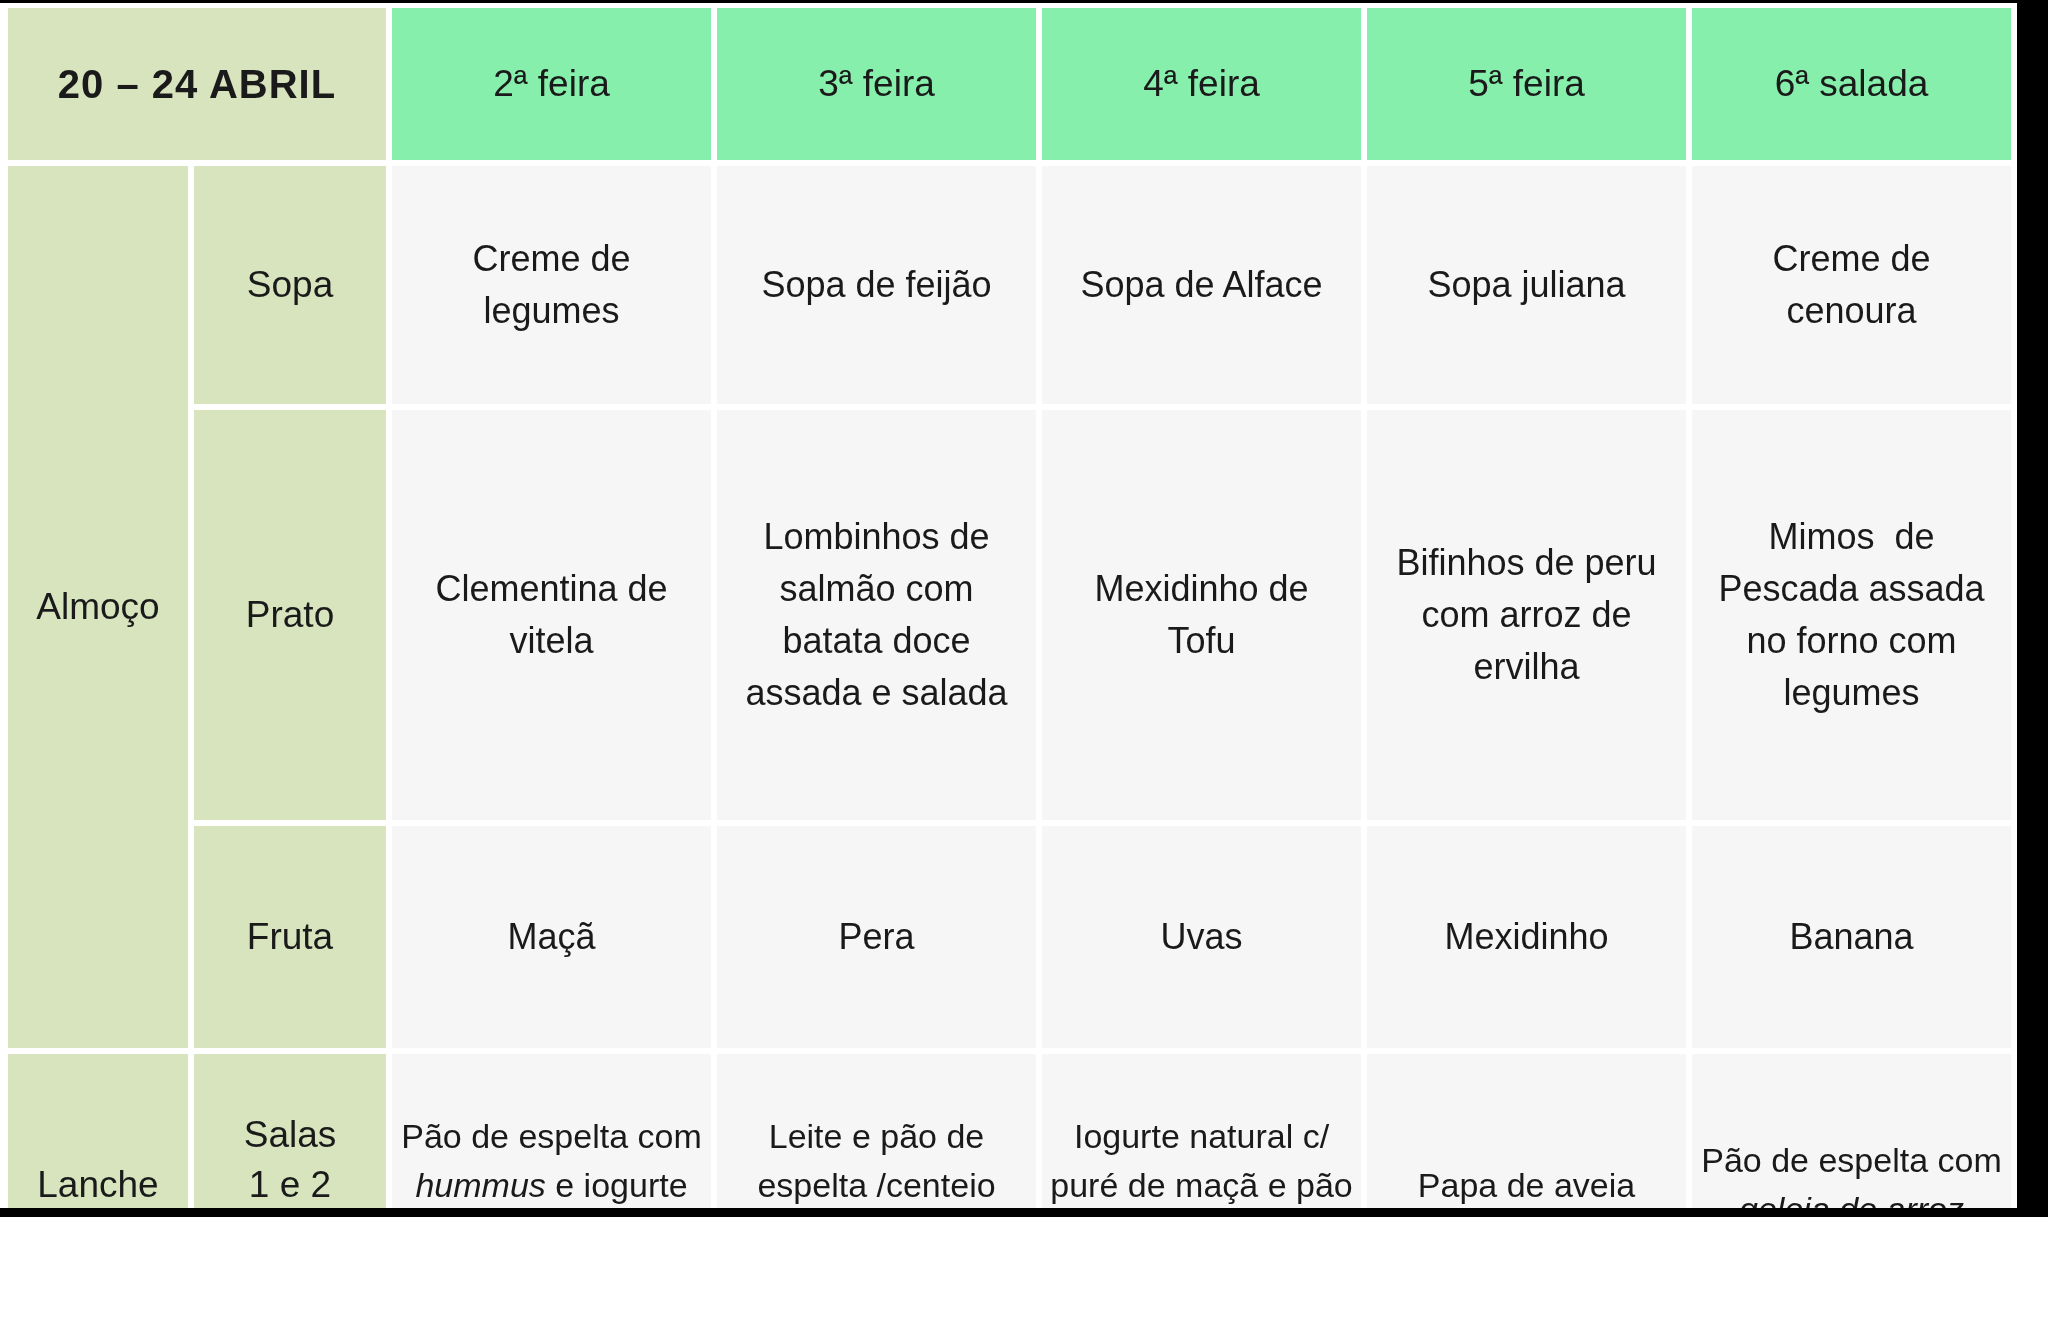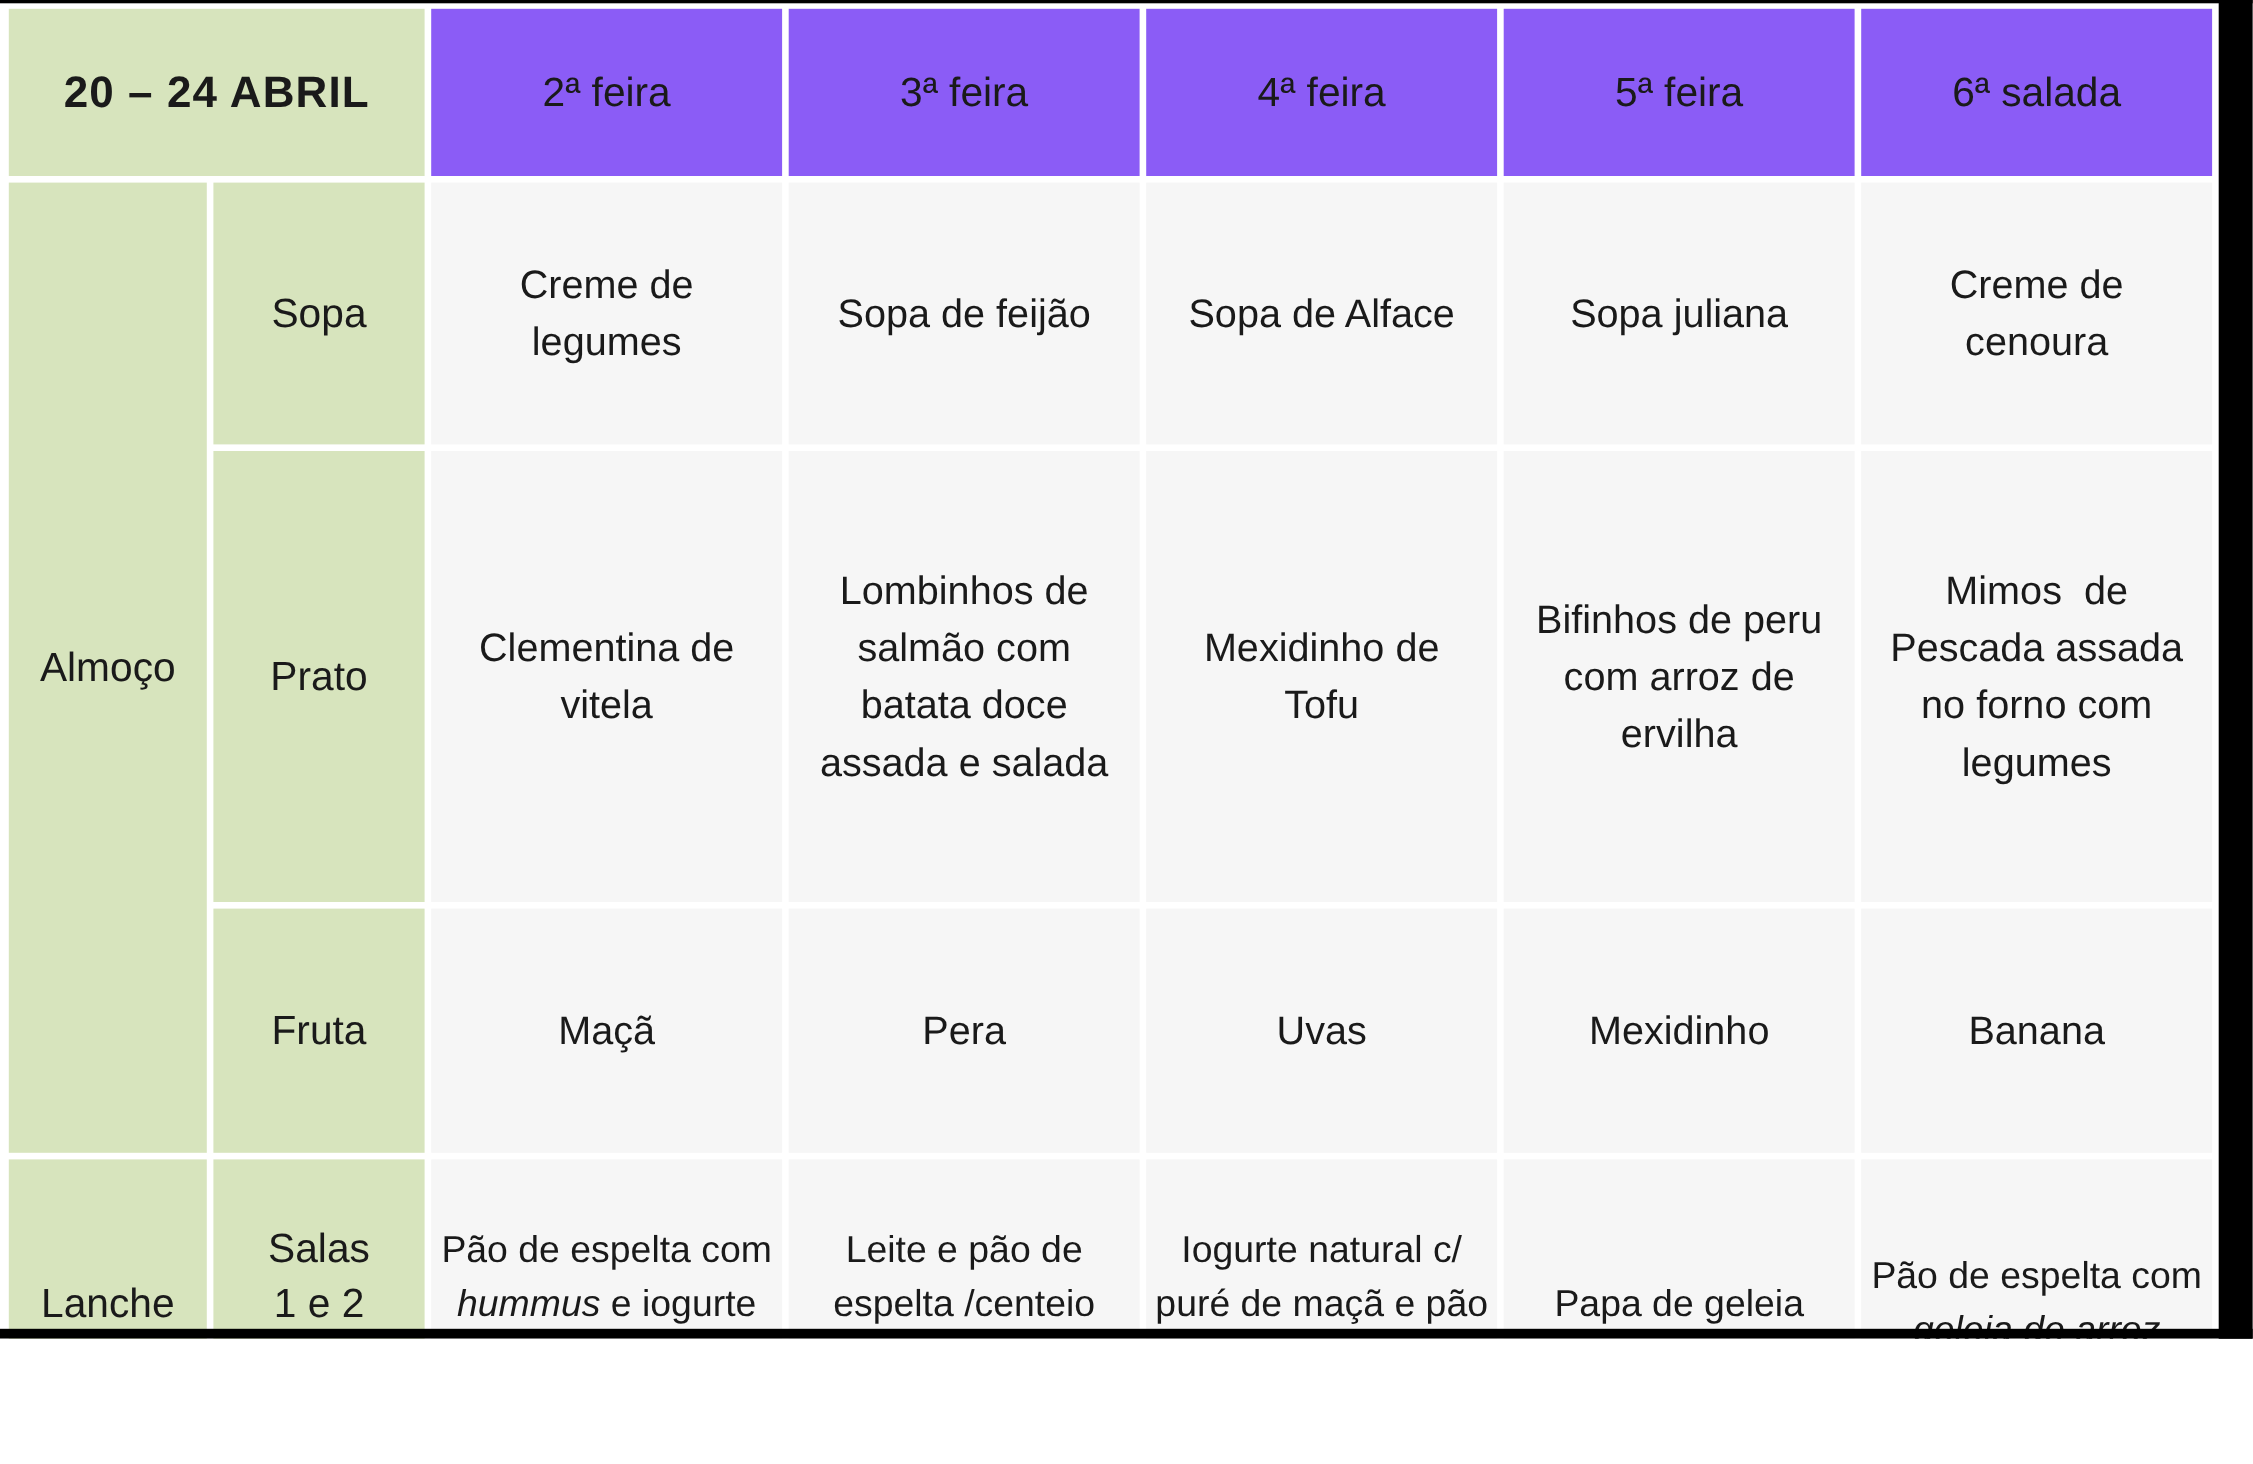--- a/index.html
+++ b/index.html
@@ -35,21 +35,21 @@
   tr.r-fruta  { height: 222px; }
   tr.r-lanche { height: 262px; }
 
   td.cell {
     vertical-align: middle;
     text-align: center;
     white-space: pre;
     padding: 0;
   }
   td.week  { background: #d7e4bd; font-size: 40px; font-weight: bold; letter-spacing: 1px; }
-  td.day   { background: #8b5cf6; font-size: 37px; }
+  td.day   { background: #86efac; font-size: 37px; }
   td.label { background: #d7e4bd; font-size: 37px; line-height: 50px; margin-top: 44px; }
   td.body  { background: #f6f6f6; font-size: 36px; line-height: 52px; }
   td.snack { font-size: 34px; line-height: 49px; }
   td.snack em { font-style: italic; }
 </style>
 </head>
 <body>
 
 <div class="page">
   <div class="top-line"></div>
@@ -121,21 +121,21 @@
 anos</td>
         <td class="cell body snack"><span>Pão de espelta com
 </span><em>hummus</em><span> e iogurte
 liquido</span></td>
         <td class="cell body snack"><span>Leite e pão de
 espelta /centeio
 com doce</span><em></em><span></span></td>
         <td class="cell body snack"><span>Iogurte natural c/
 puré de maçã e pão
 de centeio c/ queijo</span><em></em><span></span></td>
-        <td class="cell body snack"><span>Papa de geleia</span><em></em><span></span></td>
+        <td class="cell body snack"><span>Papa de aveia</span><em></em><span></span></td>
         <td class="cell body snack"><span>Pão de espelta com
 </span><em>geleia de arroz</em><span></span></td>
       </tr>
     </tbody>
   </table>
 
   <div class="right-strip"></div>
   <div class="bottom-bar"></div>
 </div>
 

